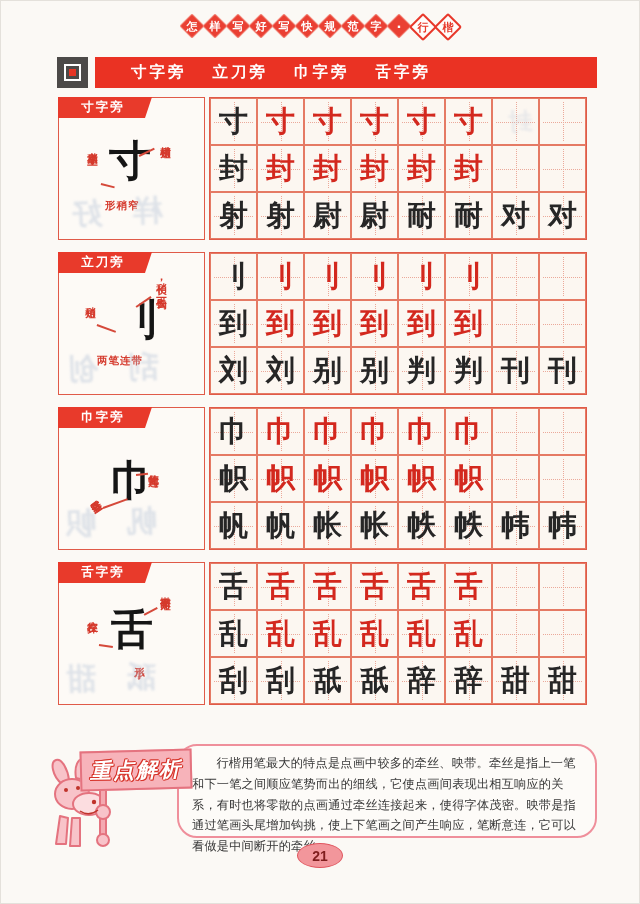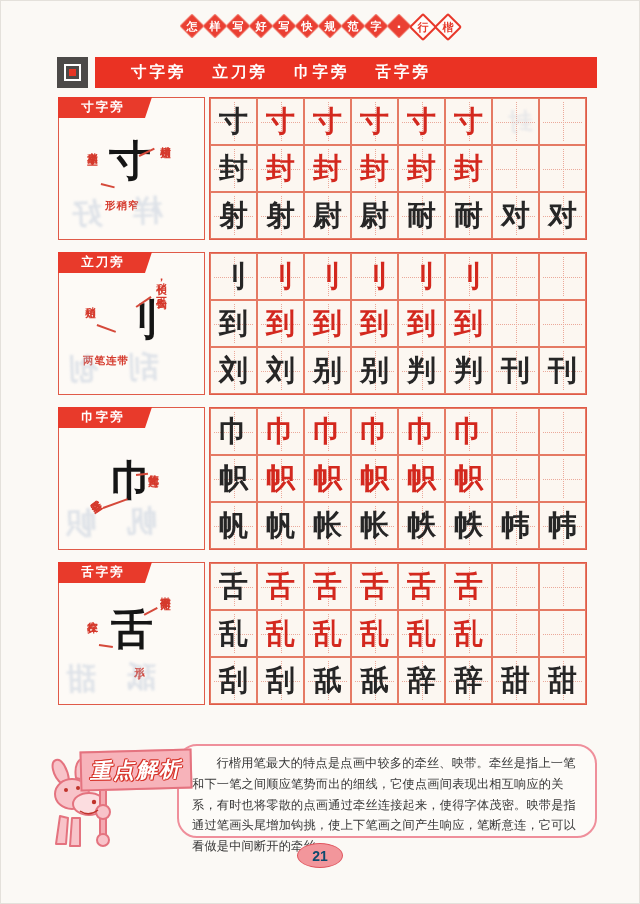--- a/index.html
+++ b/index.html
@@ -39,21 +39,21 @@
   .s3 .bigchar{left:52px;top:52px}
   .s4 .bigchar{left:52px;top:46px}
   .ann{position:absolute;writing-mode:vertical-rl;text-orientation:upright;color:#d5392c;
     font-size:10.5px;line-height:1.15;letter-spacing:1px;font-weight:bold;}
   .ann-bottom{writing-mode:horizontal-tb;}
   .s1 .ann-left{left:28px;top:46px}
   .s1 .ann-right{left:101px;top:40px}
   .s1 .ann-bottom{left:46px;top:101px}
   .s2 .ann-left{left:26px;top:46px}
   .s2 .ann-right{left:97px;top:22px}
-  .s2 .ann-bottom{left:24px;top:101px}
+  .s2 .ann-bottom{left:38px;top:101px}
   .s3 .ann-left{left:24px;top:86px;transform:rotate(-35deg)}
   .s3 .ann-right{left:89px;top:58px}
   .s4 .ann-left{left:28px;top:50px}
   .s4 .ann-right{left:101px;top:26px}
   .s4 .ann-bottom{left:75px;top:96px;writing-mode:vertical-rl}
   .pline{position:absolute;height:1.6px;background:#d5493a;transform-origin:left center;}
   .s1 .pl-a{left:42px;top:85px;width:14px;transform:rotate(14deg)}
   .s1 .pl-b{left:80px;top:57px;width:17px;transform:rotate(-26deg)}
   .s2 .pl-a{left:38px;top:71px;width:20px;transform:rotate(20deg)}
   .s2 .pl-b{left:77px;top:53px;width:18px;transform:rotate(-34deg)}
@@ -77,21 +77,21 @@
     padding:7px 13px 6px 13px;font-size:12.2px;line-height:20.8px;color:#383838;}
   .analysis-box p{margin:0;text-indent:2em;letter-spacing:0.2px;}
   .sign{position:absolute;left:80px;top:750px;width:112px;height:40px;background:#f7b3ba;border:2px solid #e4737f;
     transform:rotate(-1.5deg);display:flex;align-items:center;justify-content:center;z-index:3;box-sizing:border-box;}
   .sign span{font-family:"DejaVu Serif",serif;font-size:21px;font-weight:bold;letter-spacing:2px;
     font-style:italic;color:#fff;
     text-shadow:1px 0 #d7352c,-1px 0 #d7352c,0 1px #d7352c,0 -1px #d7352c,1px 1px #d7352c,-1px -1px #d7352c;}
   .mascot{position:absolute;left:42px;top:756px;z-index:2;}
   .page-num{position:absolute;left:297px;top:843px;width:46px;height:25px;border-radius:50%;
     background:#f2969b;border:1.5px solid #e0565f;display:flex;align-items:center;justify-content:center;
-    font-size:14px;font-weight:bold;color:#0c4a6e;box-sizing:border-box;}
+    font-size:14px;font-weight:bold;color:#7f1d1d;box-sizing:border-box;}
   
   .ghost{position:absolute;font-family:"DejaVu Serif",serif;font-size:30px;font-weight:bold;color:#b9c6d8;
     opacity:.45;filter:blur(1.3px);transform:scaleX(-1) rotate(2deg);letter-spacing:10px;}
   .gh1{left:62px;top:192px}
   .gh2{left:58px;top:348px}
   .gh3{left:56px;top:502px}
   .gh4{left:56px;top:658px}
   .gh5{left:498px;top:106px;font-size:24px;opacity:.3}
 </style>
 </head>

